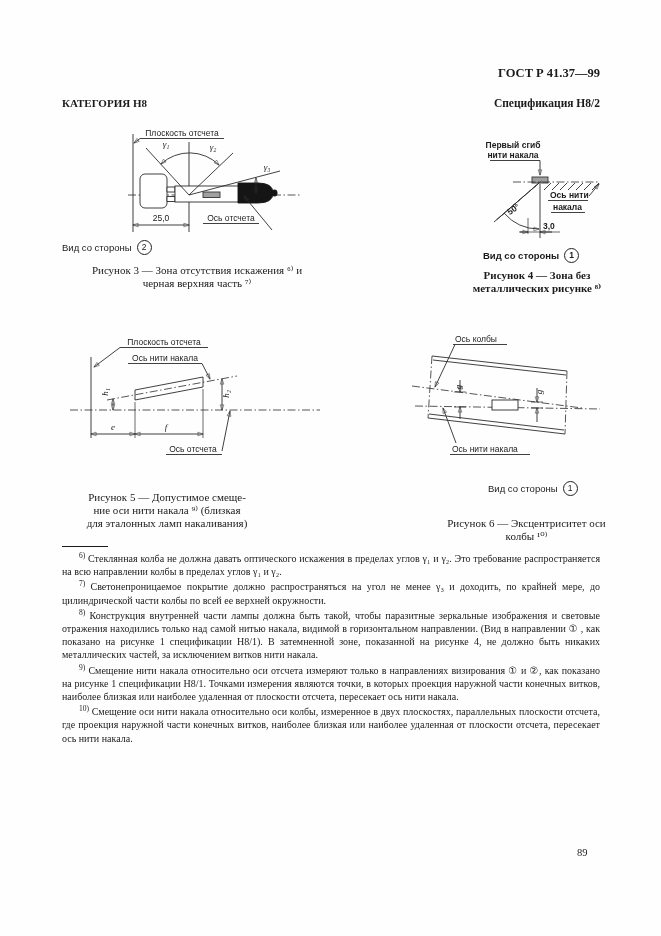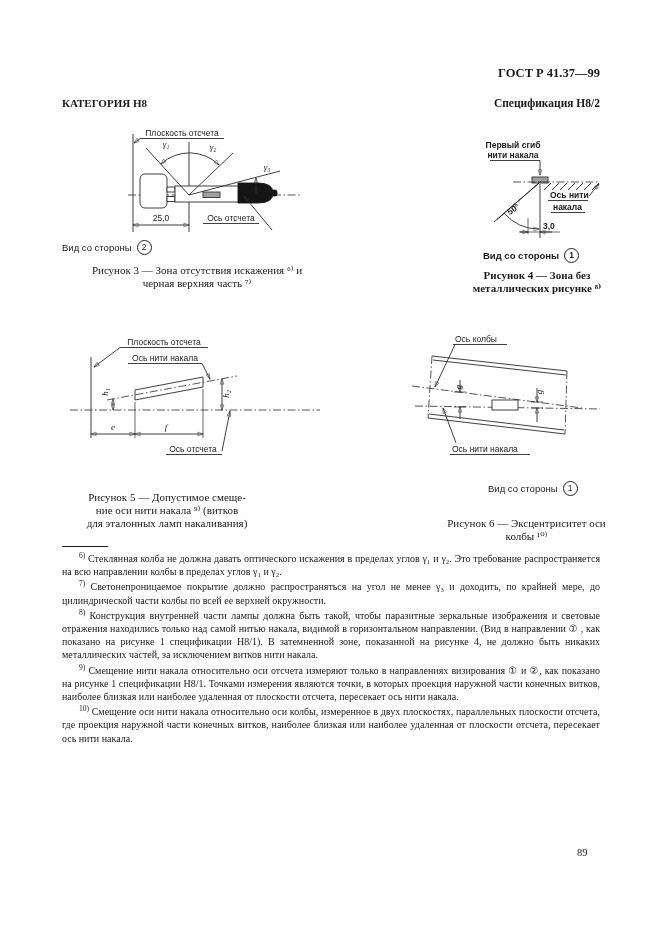--- a/index.html
+++ b/index.html
@@ -179,21 +179,21 @@
     <line x1="29" y1="104" x2="73" y2="104" marker-start="url(#m5)" marker-end="url(#m5)"></line>
     <line x1="73" y1="104" x2="141" y2="104" marker-start="url(#m5)" marker-end="url(#m5)"></line>
     <text class="it" x="51" y="100" text-anchor="middle">e</text>
     <text class="it" x="104" y="100" text-anchor="middle">f</text>
     <text x="131" y="122" text-anchor="middle">Ось отсчета</text>
     <line x1="104" y1="124.5" x2="160" y2="124.5"></line>
     <line x1="168" y1="81" x2="160" y2="121" marker-start="url(#m5)"></line>
   </svg>
   <div class="caption cap5">
     <div>Рисунок 5 — Допустимое смеще-</div>
-    <div>ние оси нити накала ⁹⁾ (витков</div>
+    <div>ние оси нити накала ⁹⁾ (близкая</div>
     <div>для эталонных ламп накаливания)</div>
   </div>
 </div>
 
 <div class="abs figure fig6">
   <svg width="237" height="145" viewBox="0 0 237 145">
     <defs>
       <marker id="m6" viewBox="0 0 10 10" refX="9.5" refY="5" markerWidth="10" markerHeight="6" orient="auto-start-reverse">
         <path d="M0,1.5 L10,5 L0,8.5 z" fill="#2b2b2b" stroke="none"></path>
       </marker>

